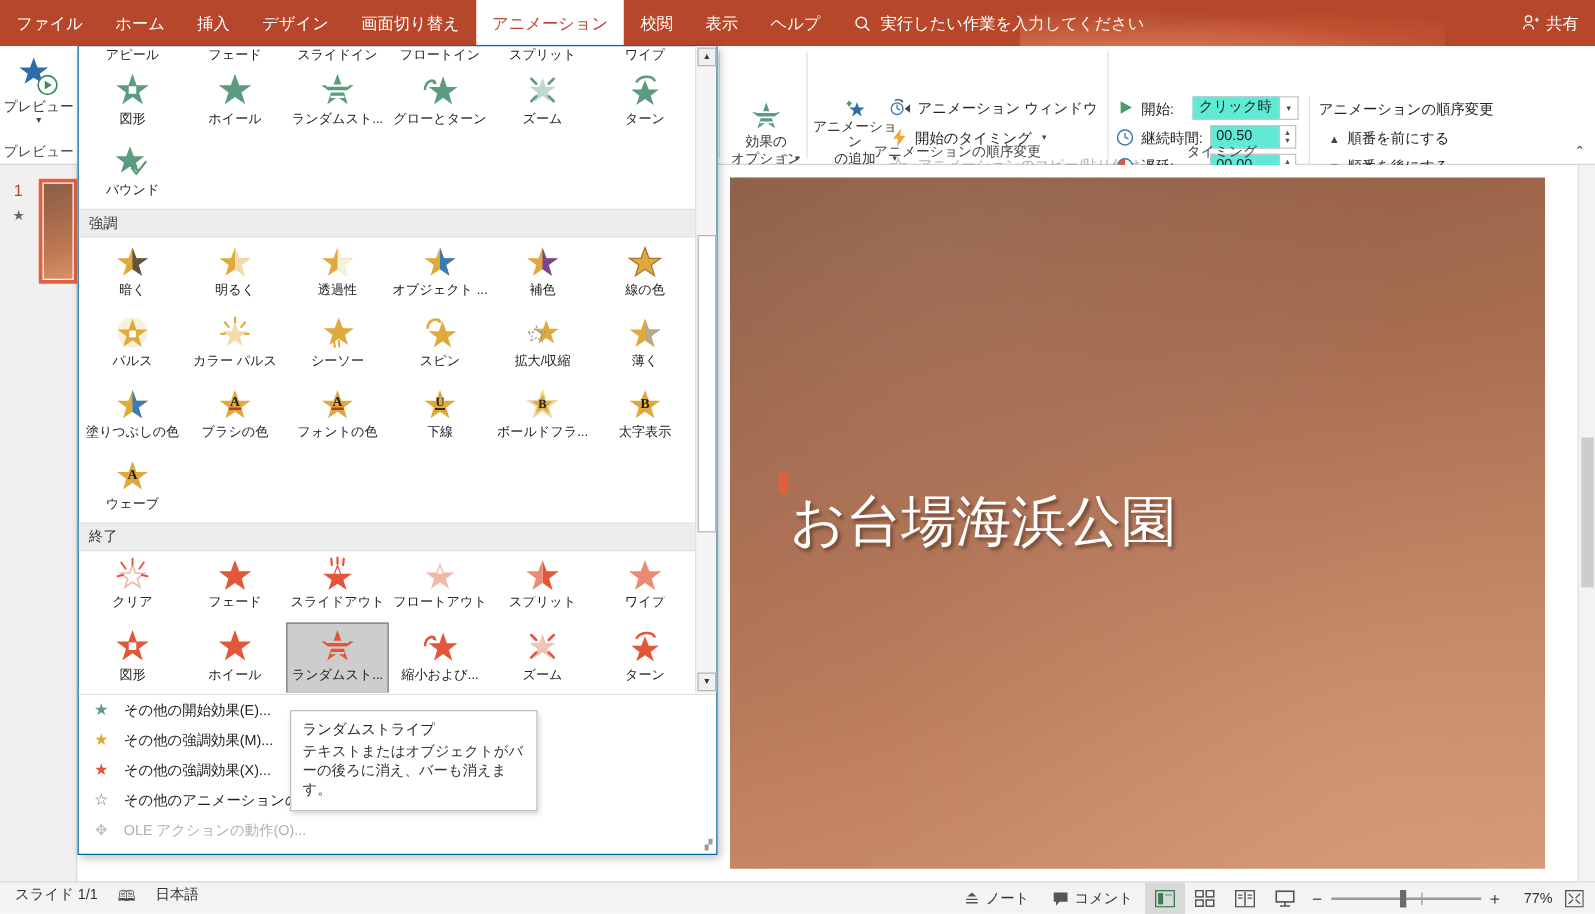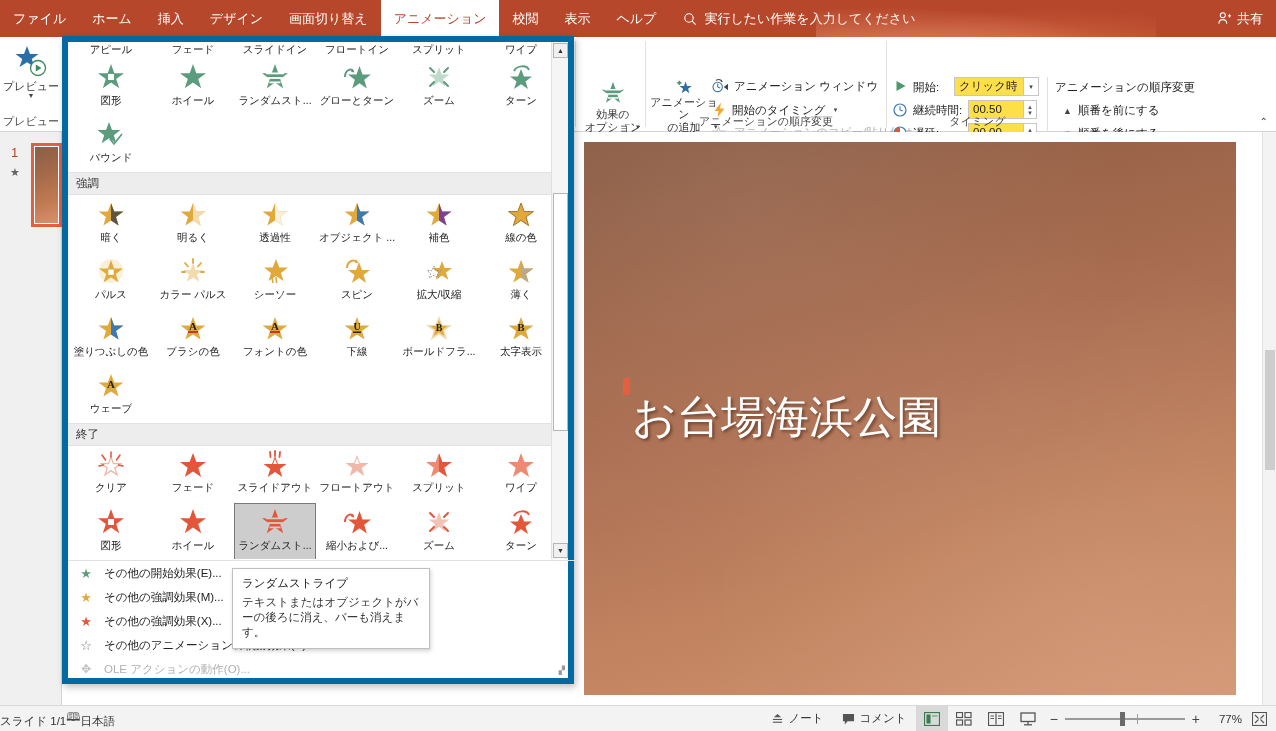--- a/index.html
+++ b/index.html
@@ -75,21 +75,21 @@
   .smallcmd {
     position:absolute; display:flex; align-items:center; gap:5px;
     font-size:11.5px; color:#222; white-space:nowrap;
   }
   .smallcmd.dim { color:#b0b0b0; }
   .caret { font-size:7px; color:#444; margin-left:3px; }
 
   
   .tfield-label { position:absolute; font-size:11.5px; color:#222; white-space:nowrap; }
   .tinput {
-    position:absolute; border:1px solid #c6c6c6; background:#fde047;
+    position:absolute; border:1px solid #c6c6c6; background:#5eead4;
     font-size:11.5px; color:#222; height:19px; line-height:17px;
     padding:0 4px; font-family:"Liberation Sans",sans-serif;
   }
   .spin {
     position:absolute; width:13px; height:19px; border:1px solid #c6c6c6;
     border-left:none; background:#fff;
     display:flex; flex-direction:column; align-items:center; justify-content:center;
   }
   .spin i { font-style:normal; font-size:6px; line-height:6px; color:#555; }
   .ddarrow {
@@ -157,35 +157,35 @@
     background:#f3f3f3; border-left:1px solid #e2e2e2;
   }
   .v-thumb { position:absolute; left:2px; top:218px; width:10px; height:120px; background:#cdcdcd; }
 
   
   .statusbar {
     position:absolute; left:0; bottom:0; width:1276px; height:26px;
     background:#f3f3f3; border-top:1px solid #d9d9d9;
     display:flex; align-items:center; font-size:11.5px; color:#333;
   }
-  .sb-left { display:flex; align-items:flex-end; gap:0; padding-left:0; }
+  .sb-left { display:flex; align-items:flex-start; gap:16px; padding-left:12px; }
   .sb-right { position:absolute; right:0; display:flex; align-items:center; height:26px; }
   .sb-item { display:flex; align-items:center; gap:5px; padding:0 9px; height:26px; white-space:nowrap; }
   .view-btn { width:32px; height:26px; display:flex; align-items:center; justify-content:center; }
   .view-btn.active { background:#d9d9d9; }
   .zoom-wrap { display:flex; align-items:center; gap:7px; padding:0 6px; }
   .zoom-track { position:relative; width:120px; height:2px; background:#9a9a9a; }
   .zoom-knob { position:absolute; left:55px; top:-6px; width:5px; height:14px; background:#6a6a6a; }
   .zoom-mid { position:absolute; left:72px; top:-4px; width:1px; height:10px; background:#9a9a9a; }
   .zoom-pct { width:36px; text-align:right; }
 
   
   .gallery {
     position:absolute; left:62px; top:36px; width:512px; height:648px;
-    background:#fff; border:6px solid #0369a1;
+    background:#fff; border:1px solid #0369a1;
     box-shadow:2px 3px 7px rgba(0,0,0,.25);
     z-index:50;
   }
   .gal-viewport { position:absolute; left:0; top:0; width:494px; height:517px; overflow:hidden; }
   .sect-head {
     font-size:11.5px; color:#333; background:#ededed;
     padding:3px 8px; border-top:1px solid #e2e2e2; border-bottom:1px solid #e2e2e2;
   }
   .row { display:flex; }
   .eff {

